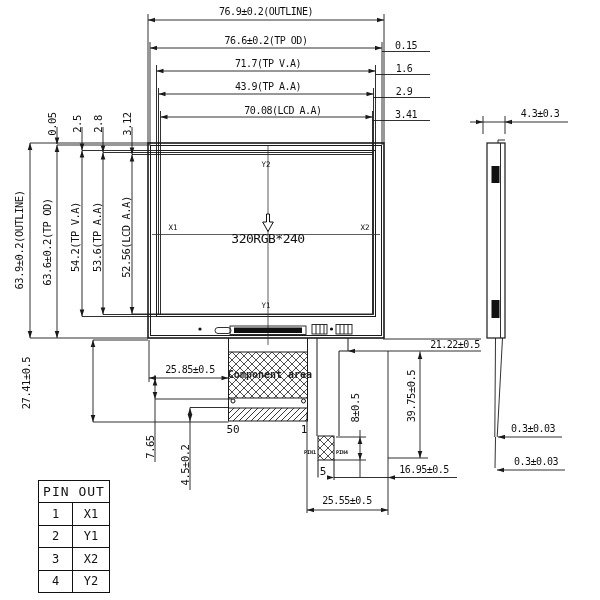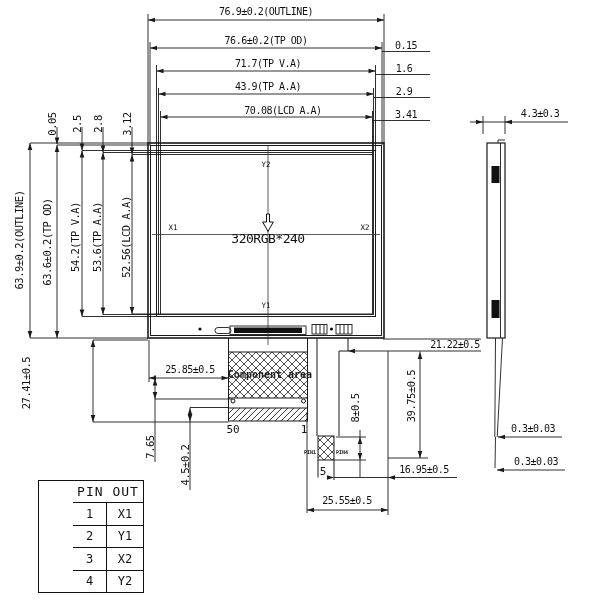--- a/index.html
+++ b/index.html
@@ -8,21 +8,21 @@
   .stage svg{position:absolute;left:0;top:0;}
   .t{position:absolute;white-space:nowrap;transform:translate(-50%,-50%);
      font-size:10px;letter-spacing:-0.5px;line-height:1;}
   .r{position:absolute;white-space:nowrap;transform:translate(-50%,-50%) rotate(-90deg);
      font-size:10.5px;letter-spacing:-0.5px;line-height:1;}
   .small{font-size:7.5px;letter-spacing:0;}
   .tiny{font-size:5px;font-weight:bold;letter-spacing:0;}
   .med{font-size:11px;letter-spacing:0;}
   .comp{font-size:10px;font-weight:bold;color:#222;letter-spacing:0;}
   .pintable{position:absolute;left:38px;top:480px;width:70px;border:1.6px solid #111;
-            background:#fff;font-size:12px;padding-left:34px;}
+            background:#fff;font-size:12px;}
   .pintable .hdr{height:21px;border-bottom:1.2px solid #111;display:flex;align-items:center;
             justify-content:center;font-size:13px;letter-spacing:1px;}
   .pintable .row{height:21.5px;display:flex;border-bottom:1.2px solid #111;}
   .pintable .row:last-child{border-bottom:none;}
   .pintable .c1{width:33px;border-right:1.2px solid #111;display:flex;align-items:center;justify-content:center;}
   .pintable .c2{flex:1;display:flex;align-items:center;justify-content:center;}
 </style>
 </head>
 <body>
 

